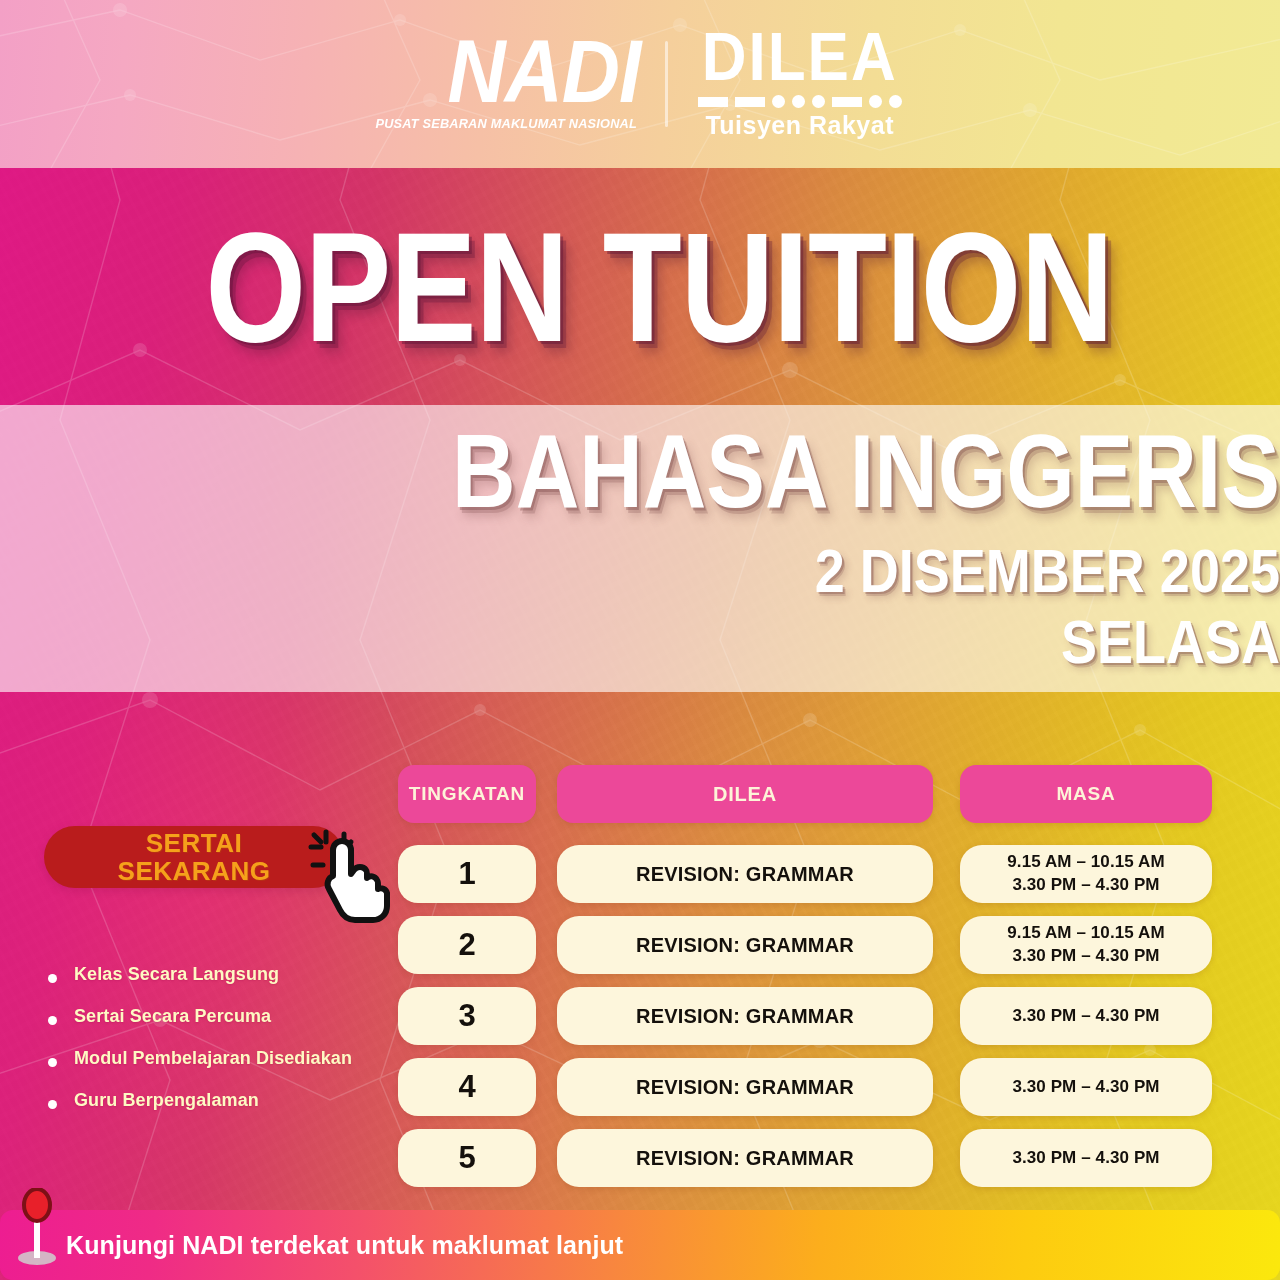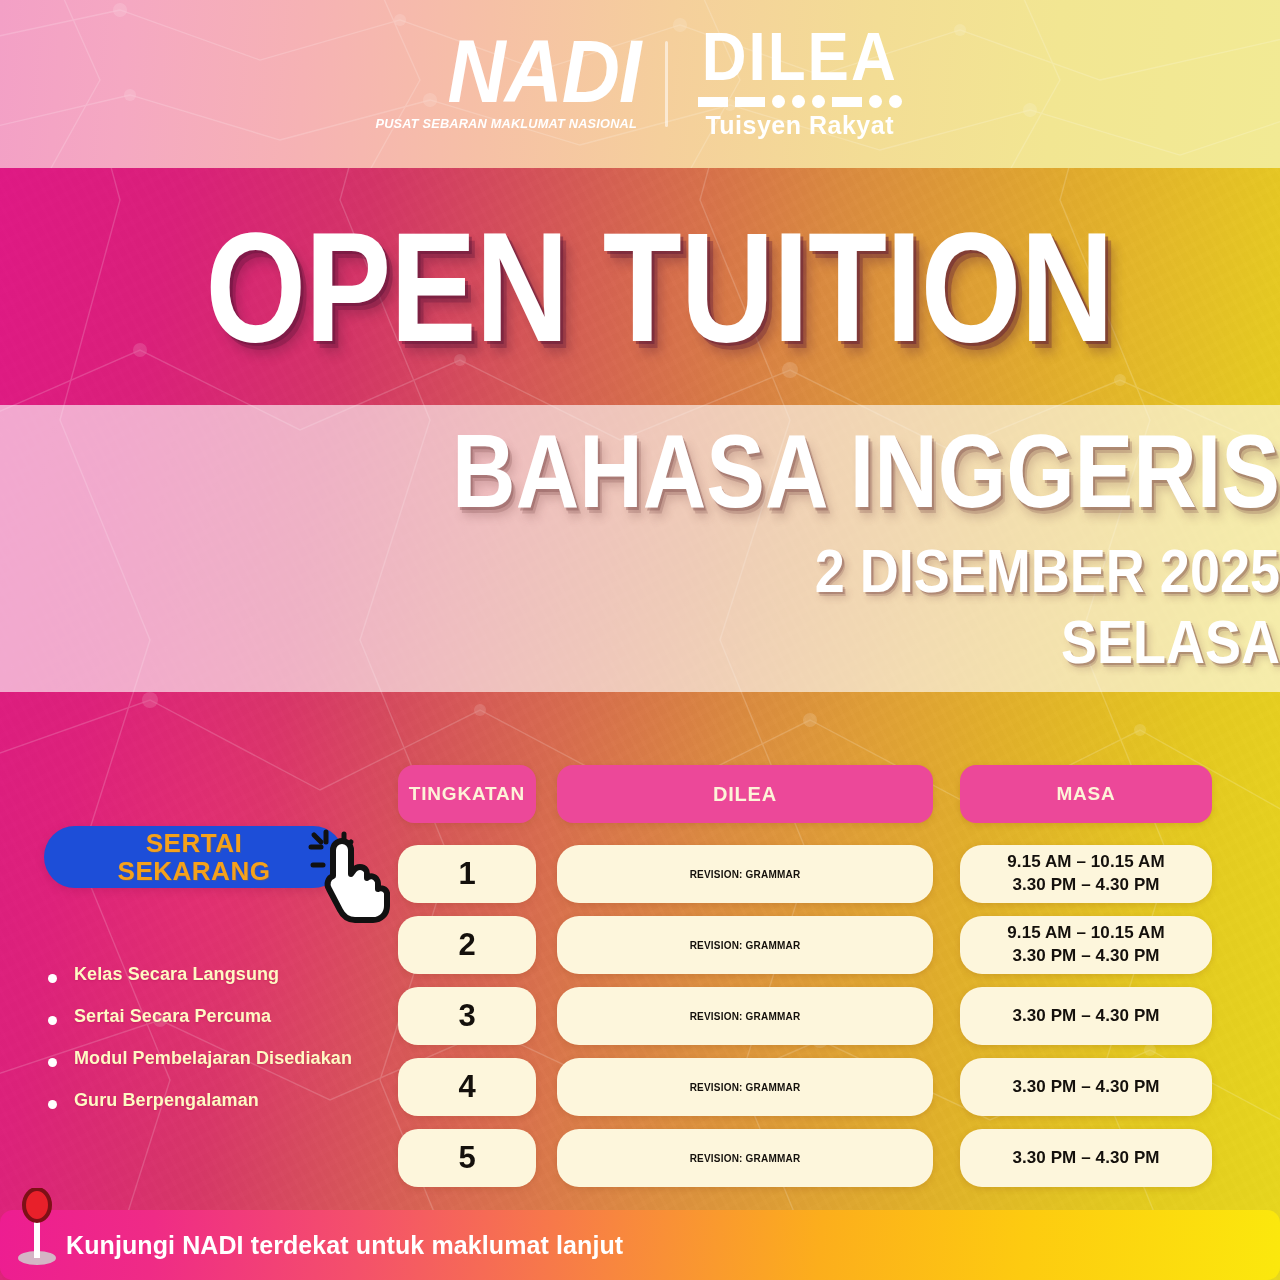--- a/index.html
+++ b/index.html
@@ -214,21 +214,21 @@
   
   .left-col {
     position: absolute;
     left: 44px; top: 826px;
     width: 350px;
   }
 
   .cta-pill {
     position: relative;
     width: 300px; height: 62px;
-    background: #1d4ed8;
+    background: #b91c1c;
     border-radius: 34px;
     display: flex; flex-direction: column;
     align-items: center; justify-content: center;
     box-shadow: 0 3px 10px rgba(120,0,60,.18);
   }
   .cta-line {
     font-weight: bold;
     font-size: 26px;
     line-height: 1.08;
     letter-spacing: .5px;
@@ -302,21 +302,21 @@
     align-items: center; justify-content: center;
     color: #14100c;
     box-shadow: 0 2px 6px rgba(120,50,20,.16);
   }
   .body-cell.form-num {
     font-size: 31px;
     font-weight: bold;
     border-radius: 20px;
   }
   .body-cell.topic-txt {
-    font-size: 10px;
+    font-size: 20px;
     font-weight: bold;
     letter-spacing: .2px;
   }
   .body-cell.time-txt {
     font-size: 17px;
     font-weight: bold;
     letter-spacing: .1px;
     line-height: 1.34;
     padding: 6px 16px;
   }

